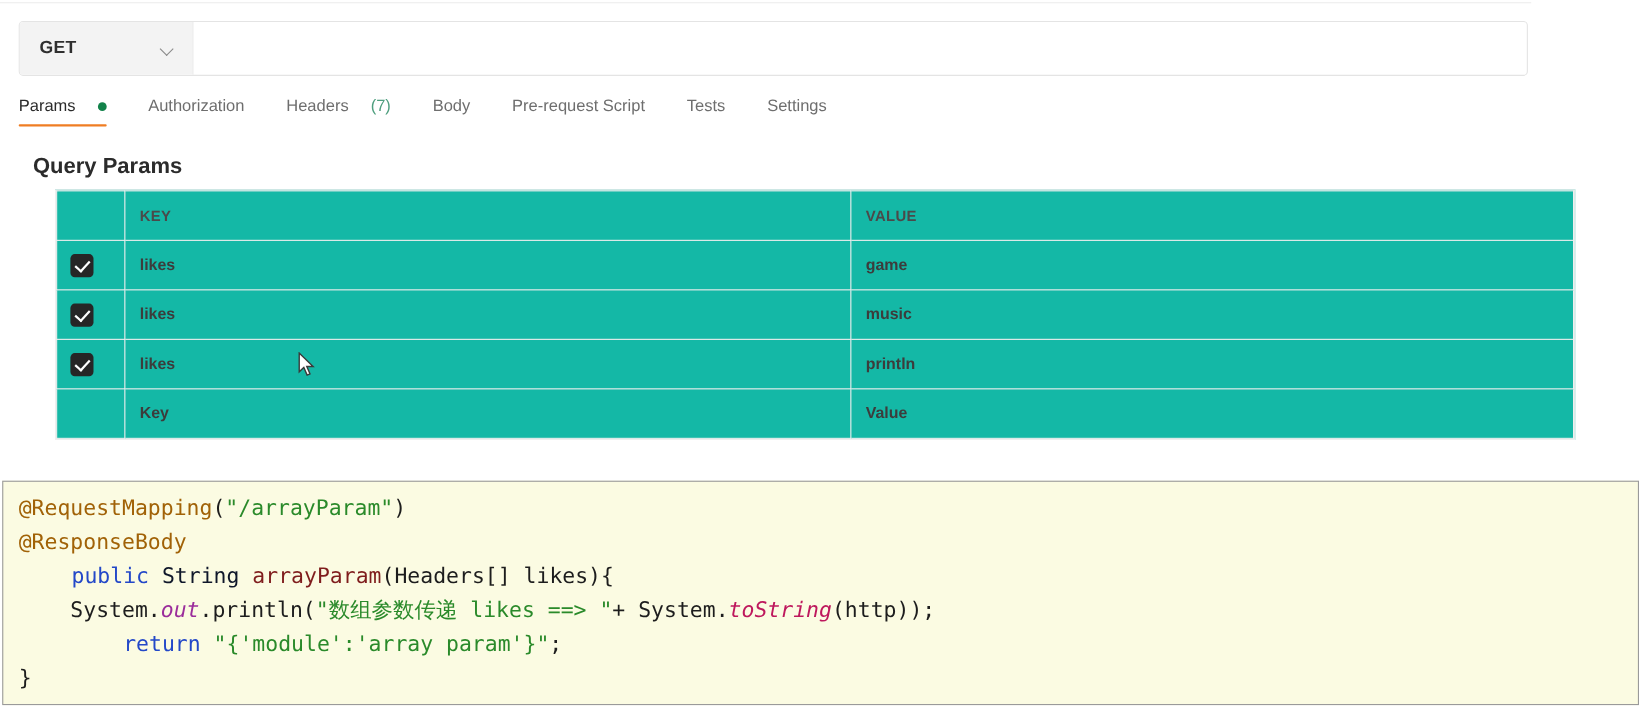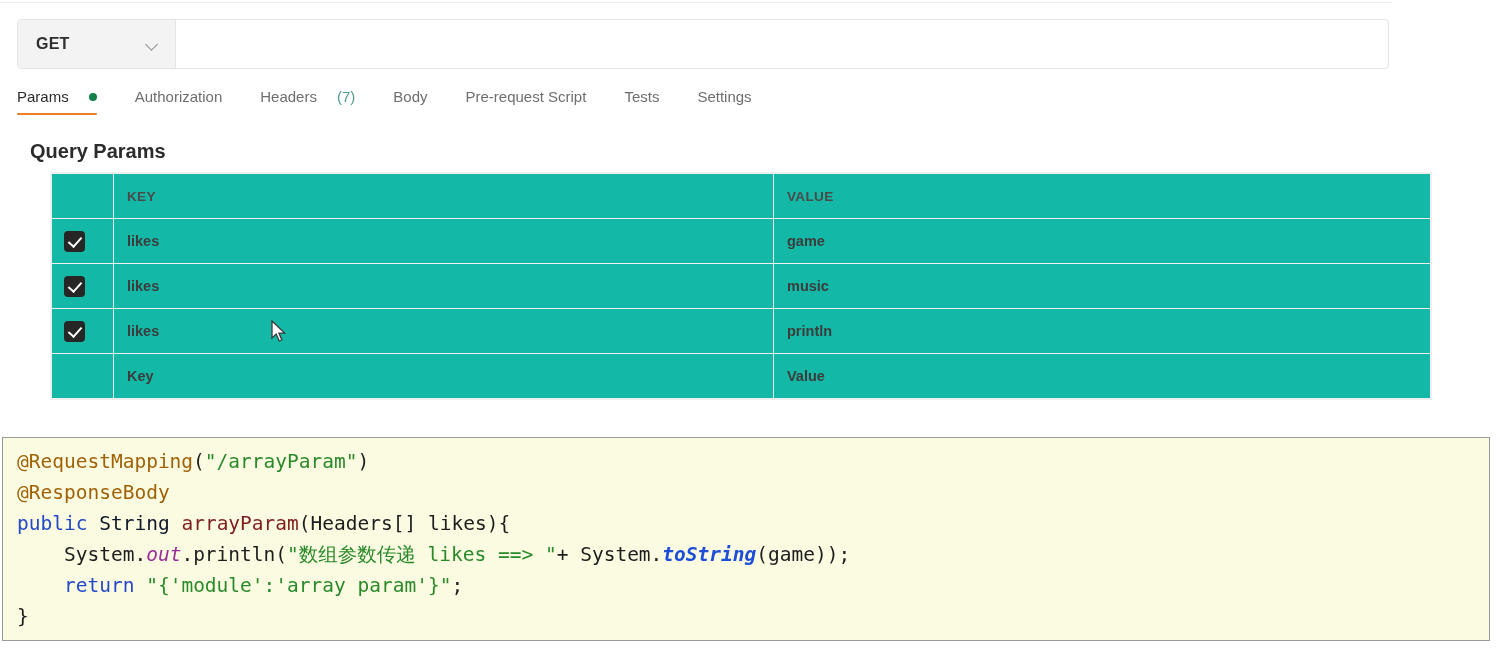--- a/index.html
+++ b/index.html
@@ -210,26 +210,26 @@
     border: 1px solid #9a9a9a;
     box-sizing: border-box;
     padding: 8px 0 0 14px;
     font-family: "DejaVu Sans Mono", monospace;
     font-size: 19.5px;
     line-height: 31px;
     white-space: pre;
     overflow: hidden;
   }
   .k-ann    { color: #a16207; }
-  .k-kw     { color: #2348c8; }
+  .k-kw     { color: #2348c8; margin-left: 48px; }
   .k-type   { color: #0f172a; }
   .k-meth   { color: #7f1d1d; }
   .k-str    { color: #2a8a2a; }
   .k-field  { color: #9b2d9b; font-style: italic; }
-  .k-ital   { color: #1d4ed8; font-style: italic; font-weight: bold; }
+  .k-ital   { color: #be185d; font-style: italic; }
   .k-plain  { color: #1d1d1d; }
 </style>
 </head>
 <body>
 
 <div class="top-hairline"></div>
 
 <div class="request-bar">
   <div class="method-select">
     <span class="method-label">GET</span>
@@ -310,15 +310,15 @@
   </table>
 </div>
 
 <svg class="cursor" viewBox="0 0 18 24">
   <path d="M1,1 L1,18 L5.2,14 L8.2,21 L10.8,19.8 L7.9,13.1 L13.6,13.1 Z" fill="#ffffff" stroke="#3a3a3a" stroke-width="1.3"></path>
 </svg>
 
 <div class="code-block"><span class="k-ann">@RequestMapping</span><span class="k-plain">(</span><span class="k-str">"/arrayParam"</span><span class="k-plain">)</span>
 <span class="k-ann">@ResponseBody</span>
 <span class="k-kw">public</span> <span class="k-type">String</span> <span class="k-meth">arrayParam</span><span class="k-plain">(Headers[] likes){</span>
-    <span class="k-plain">System.</span><span class="k-field">out</span><span class="k-plain">.println(</span><span class="k-str">"数组参数传递 likes ==&gt; "</span><span class="k-plain">+ </span><span class="k-plain">System.</span><span class="k-ital">toString</span><span class="k-plain">(game));</span>
+    <span class="k-plain">System.</span><span class="k-field">out</span><span class="k-plain">.println(</span><span class="k-str">"数组参数传递 likes ==&gt; "</span><span class="k-plain">+ </span><span class="k-plain">System.</span><span class="k-ital">toString</span><span class="k-plain">(http));</span>
     <span class="k-kw">return</span> <span class="k-str">"{'module':'array param'}"</span><span class="k-plain">;</span>
 <span class="k-plain">}</span></div>
 
 </body></html>

